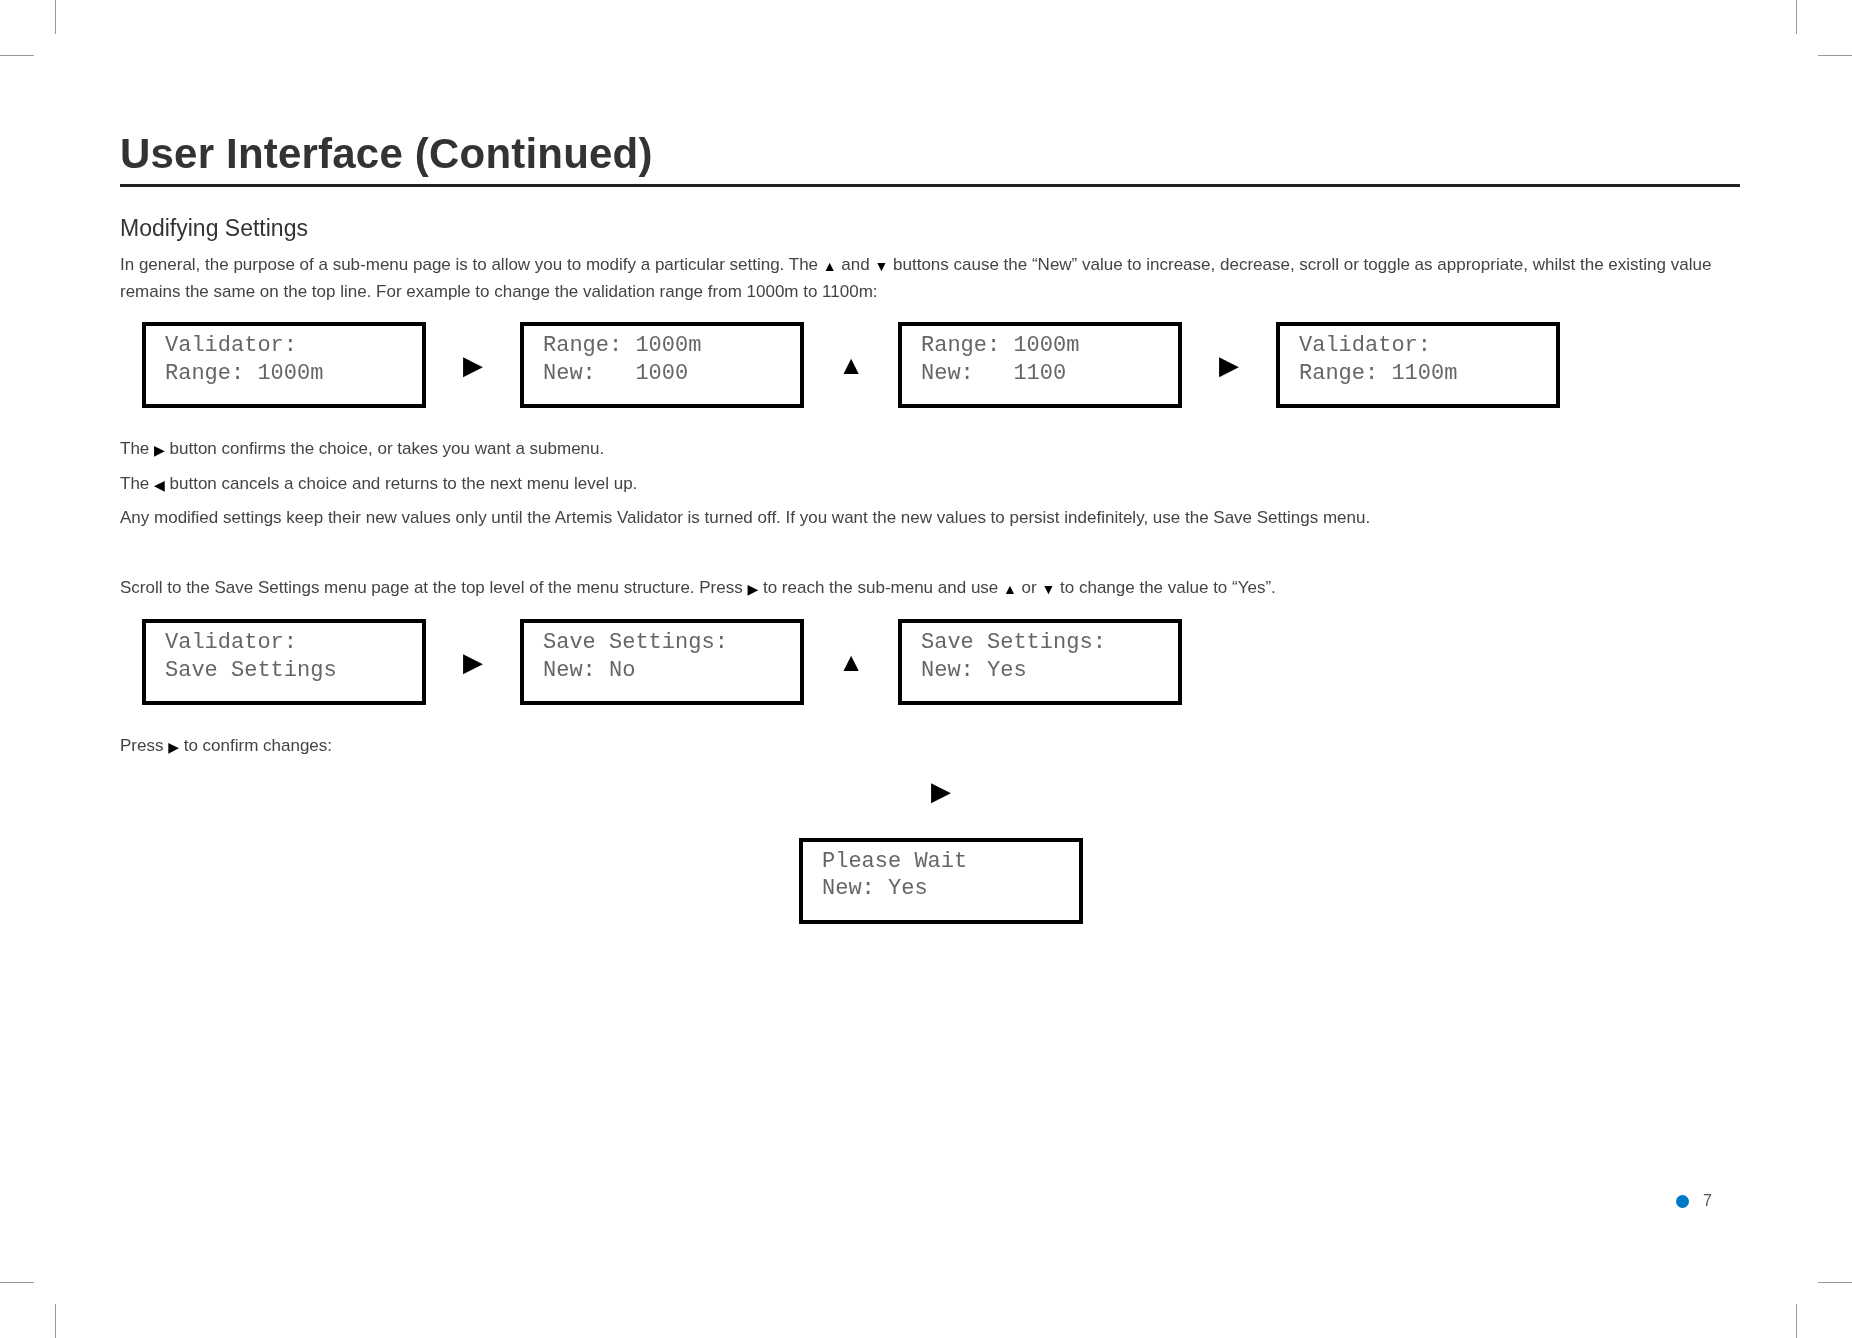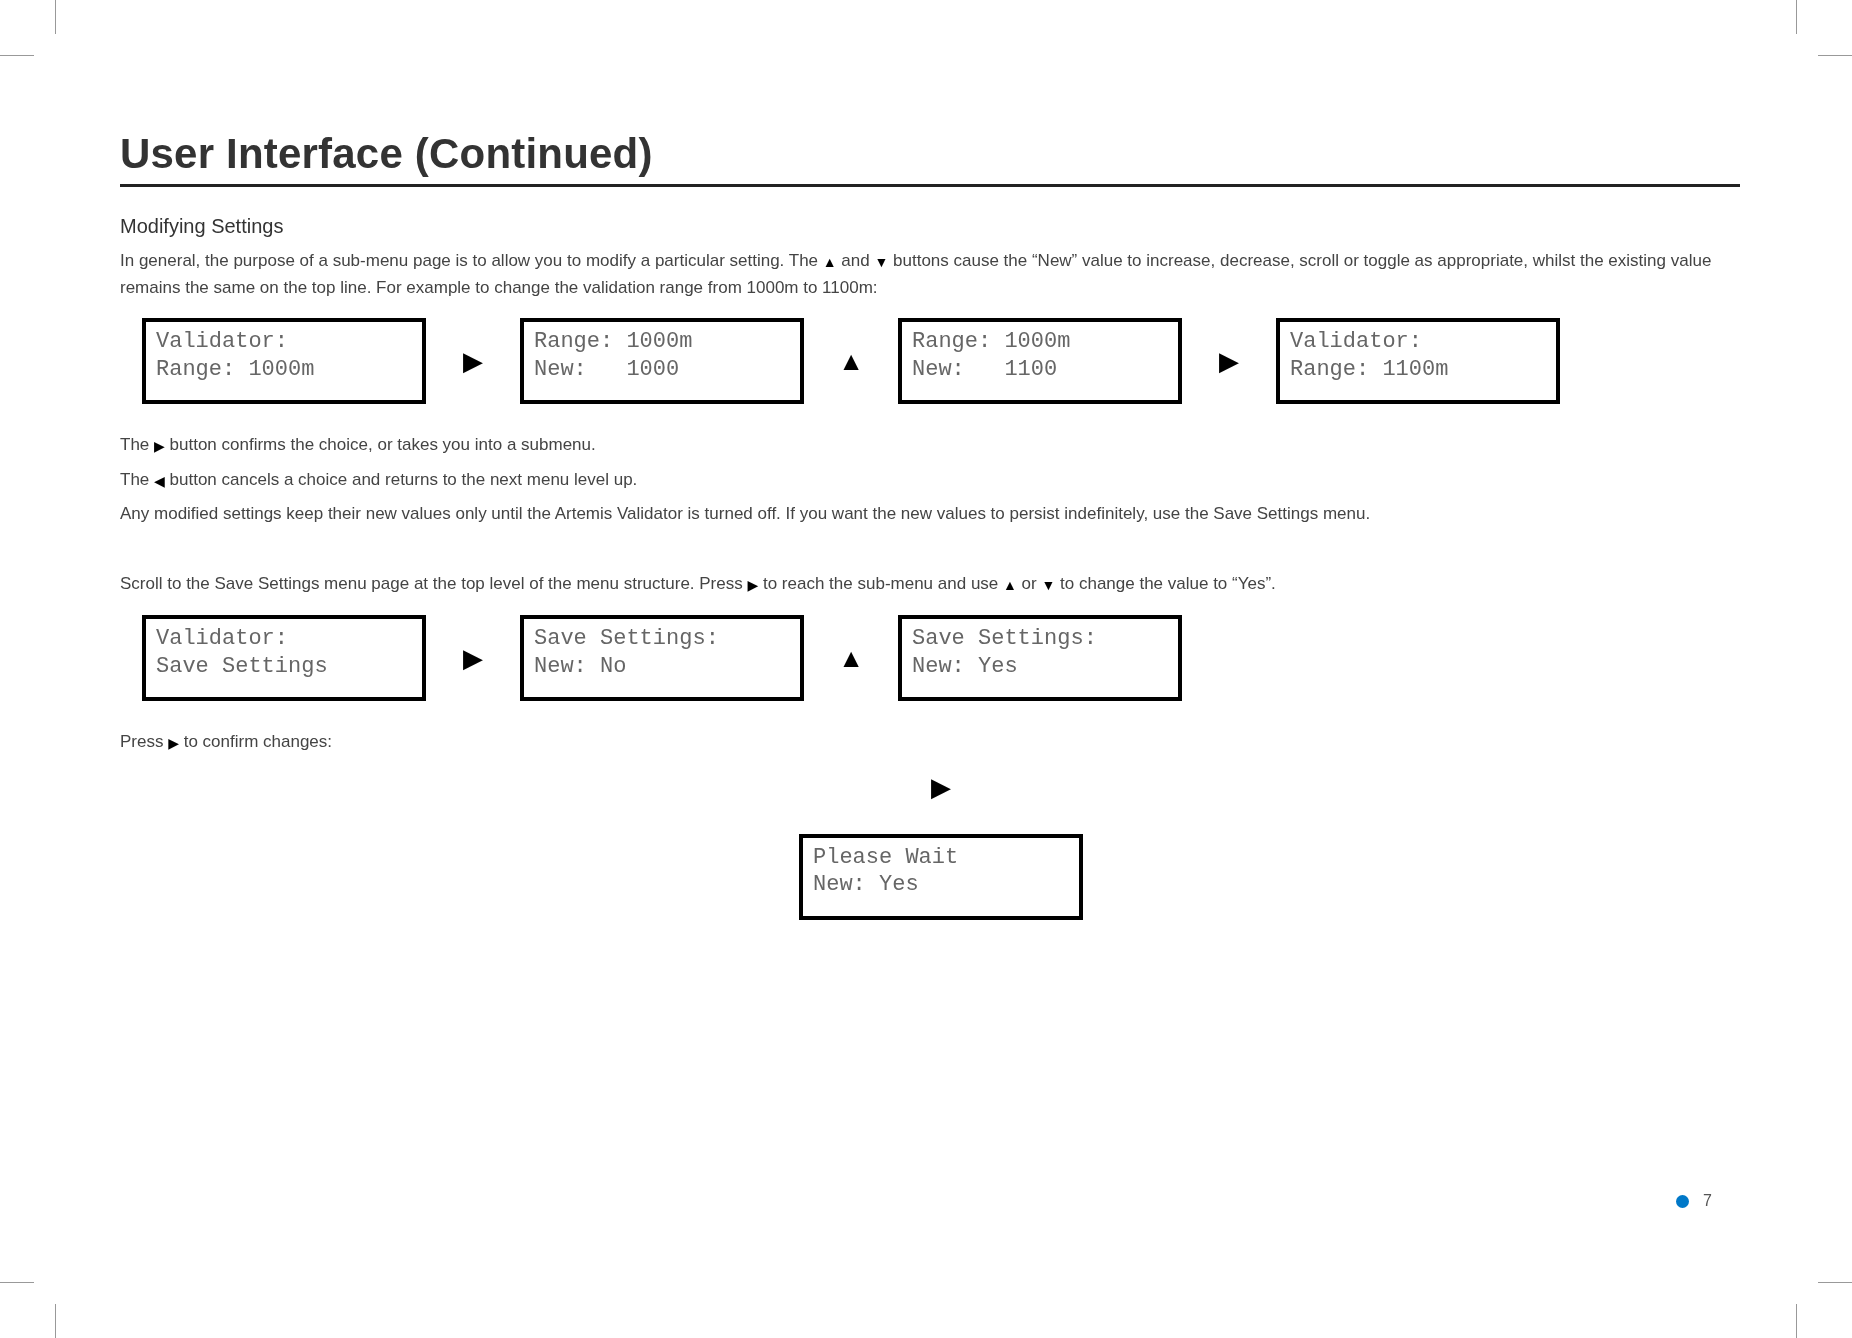--- a/index.html
+++ b/index.html
@@ -24,21 +24,21 @@
     color: #333;
     margin: 0 0 6px 0;
     letter-spacing: 0.2px;
   }
   .rule {
     border: none;
     border-top: 3px solid #222;
     margin: 0 0 28px 0;
   }
   h2.section {
-    font-size: 20px;
+    font-size: 23px;
     font-weight: 400;
     margin: 0 0 10px 0;
     color: #333;
   }
   p.body, .body-line {
     font-size: 17px;
     line-height: 1.5;
     color: #444;
     margin: 0 0 8px 0;
   }
@@ -57,21 +57,21 @@
     align-items: center;
     gap: 34px;
     margin: 18px 0 28px 22px;
     flex-wrap: nowrap;
   }
   .lcd {
     width: 284px;
     height: 86px;
     border: 4px solid #000;
     box-sizing: border-box;
-    padding: 6px 10px;
+    padding: 6px 19px;
     font-family: "Courier New", monospace;
     font-size: 22px;
     line-height: 1.25;
     color: #666;
     white-space: pre;
     display: flex;
     flex-direction: column;
     justify-content: flex-start;
   }
   .step-arrow {
@@ -154,21 +154,21 @@
       <span>New:   1100</span>
     </div>
     <span class="step-arrow right"></span>
     <div class="lcd">
       <span>Validator:</span>
       <span>Range: 1100m</span>
     </div>
   </div>
 
   <p class="body-line">
-    <span>The </span><span class="tri tri-right"></span><span> button confirms the choice, or takes you into a submenu.</span>
+    <span>The </span><span class="tri tri-right"></span><span> button confirms the choice, or takes you want a submenu.</span>
   </p>
   <p class="body-line">
     <span>The </span><span class="tri tri-left"></span><span> button cancels a choice and returns to the next menu level up.</span>
   </p>
   <p class="body-line">Any modified settings keep their new values only until the Artemis Validator is turned off. If you want the new values to persist indefinitely, use the Save Settings menu.</p>
 
   <div class="spacer-section"></div>
 
   <p class="body">
     <span>Scroll to the Save Settings menu page at the top level of the menu structure. Press </span><span class="tri tri-right"></span><span> to reach the sub-menu and use </span><span class="tri tri-up"></span><span> or </span><span class="tri tri-down"></span><span> to change the value to “Yes”.</span>

